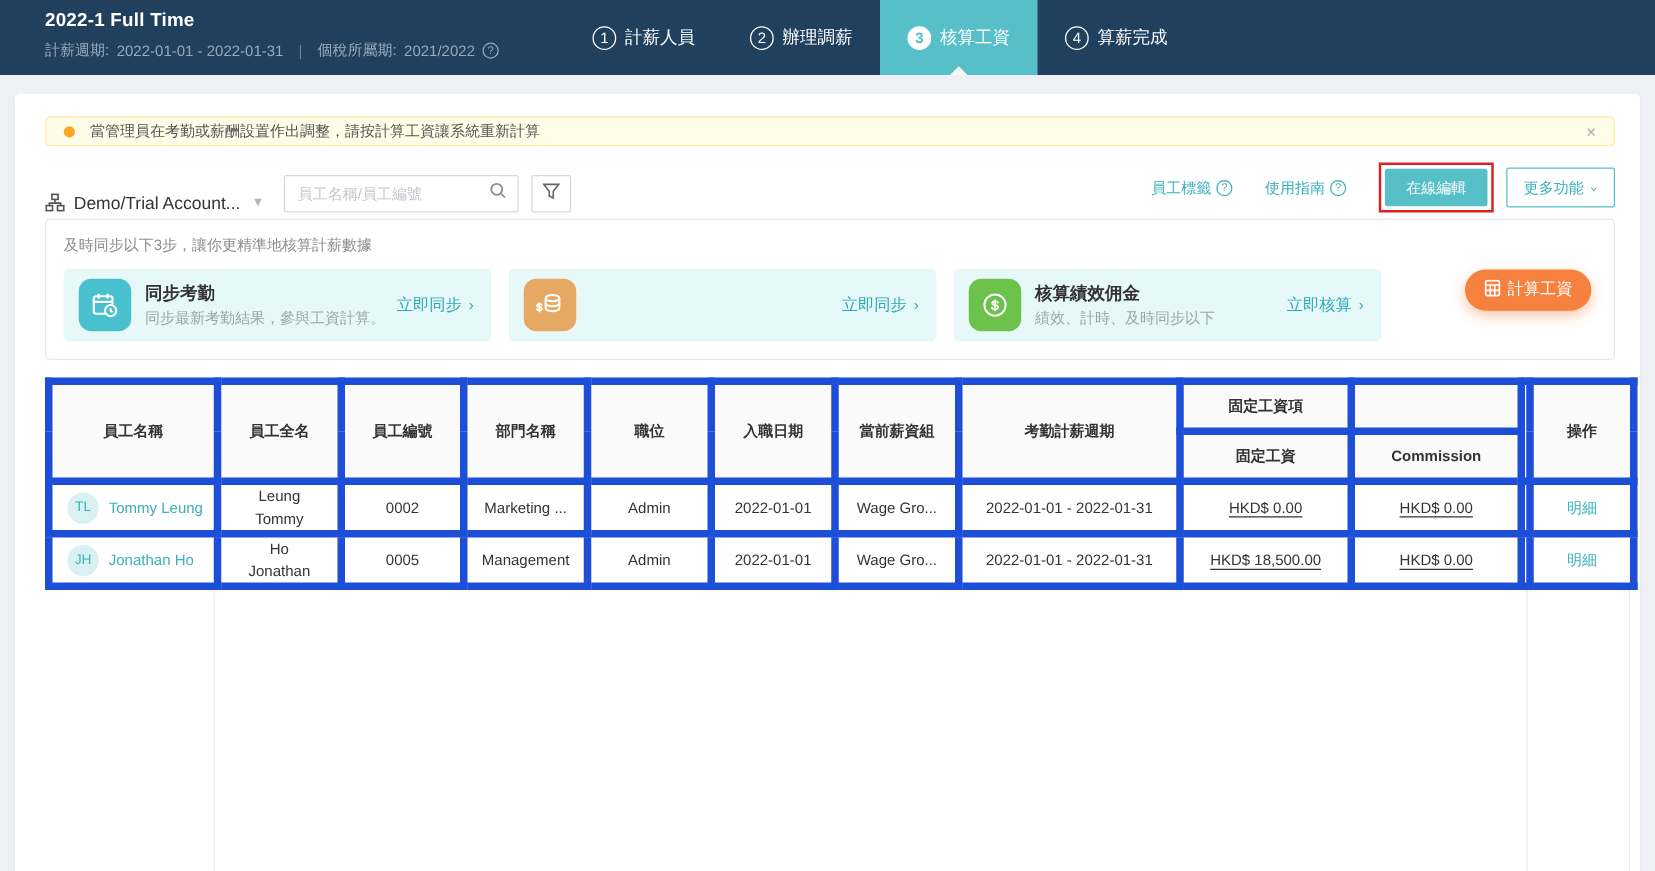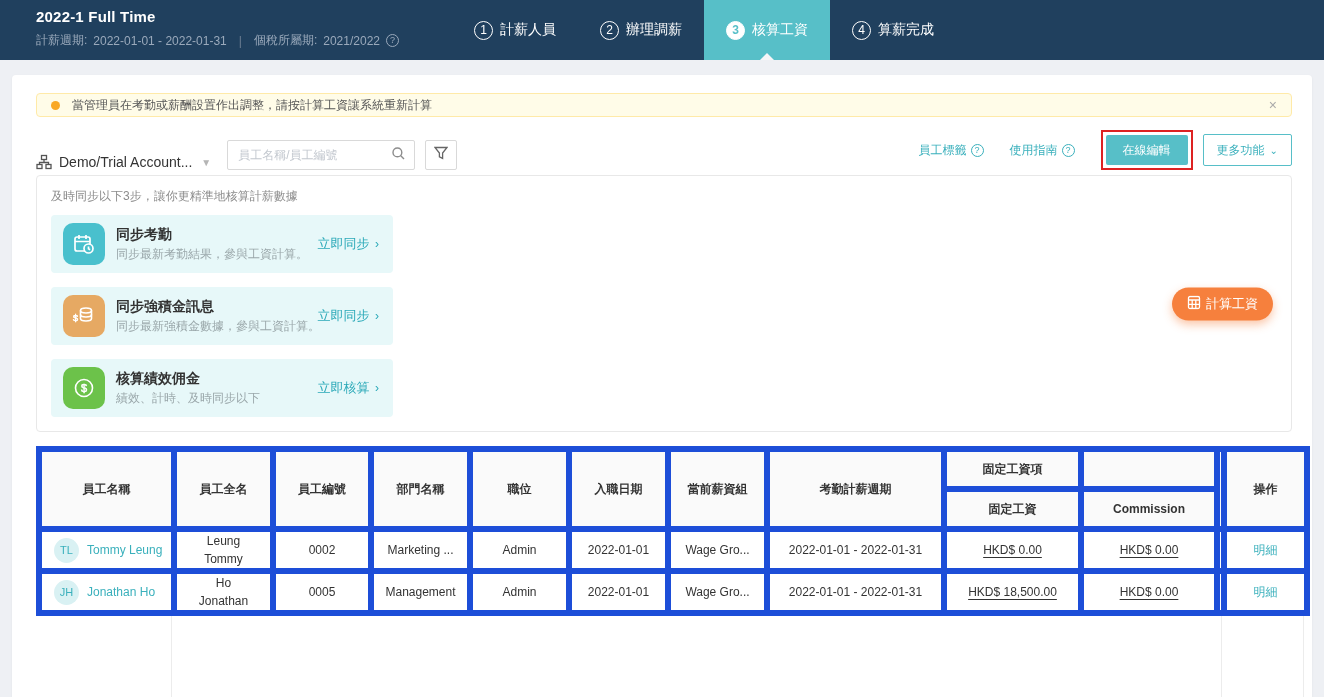--- a/index.html
+++ b/index.html
@@ -49,27 +49,27 @@
   .iconbtn { margin-left:10px; width:32px; height:30px; border:1px solid #d9d9d9; border-radius:2px;
     background:#fff; display:flex; align-items:center; justify-content:center; cursor:pointer; }
   .tb-right { margin-left:auto; display:flex; align-items:center; }
   .tb-link { display:flex; align-items:center; gap:4px; color:#3ab0bc; font-size:12px; cursor:pointer; }
   .tb-link + .tb-link { margin-left:26px; }
   .redbox { margin-left:26px; border:2px solid #dd2222; padding:3px; }
   .btn-teal { height:30px; padding:0 17px; background:#57bfc8; color:#fff; border:none;
     border-radius:2px; font-size:12px; cursor:pointer; font-family:inherit; }
   .btn-outline { margin-left:10px; height:32px; padding:0 13px; background:#fff; color:#3ab0bc;
     border:1px solid #57bfc8; border-radius:2px; font-size:12px; cursor:pointer;
-    display:flex; align-items:center; gap:5px; font-family:Liberation Sans, sans-serif; }
+    display:flex; align-items:center; gap:5px; font-family:Liberation Mono, monospace; }
 
   
   .sync { margin-top:5px; border:1px solid #e8e8e8; border-radius:4px;
     padding:12px 14px 14px 14px; position:relative; flex:none; }
   .sync-header { font-size:12px; color:#8c8c8c; margin-bottom:10px; }
-  .sync-cards { display:flex; gap:14px;flex-direction:column; }
+  .sync-cards { display:flex; gap:14px; }
   .sync-card { width:342px; height:58px; background:#e7f8f9; border-radius:4px;
     display:flex; align-items:center; padding:0 14px 0 12px; }
   .sync-ico { width:42px; height:42px; border-radius:10px; display:flex; align-items:center;
     justify-content:center; flex:none; color:#fff; }
   .ico-teal { background:#49c0cd; } .ico-orange { background:#e6a963; } .ico-green { background:#6cc24a; }
   .sync-txt { margin-left:11px; min-width:0; }
   .sync-title { font-size:14px; color:#333; font-weight:600; line-height:1.35; }
   .sync-desc { font-size:12px; color:#9aa7aa; margin-top:2px; white-space:nowrap; }
   .sync-action { margin-left:auto; color:#2ba9b8; font-size:13px; cursor:pointer; white-space:nowrap; }
   .sync-action .arr { font-size:12px; margin-left:2px; }
@@ -213,24 +213,20 @@
       </div>
 
       <div class="sync-card">
         <span class="sync-ico ico-orange">
           <svg width="24" height="24" viewBox="0 0 24 24" fill="none" stroke="#fff" stroke-width="1.6">
             <ellipse cx="14" cy="6.5" rx="5.5" ry="2.5"></ellipse>
             <path d="M8.5 6.5v4c0 1.4 2.5 2.5 5.5 2.5s5.5-1.1 5.5-2.5v-4"></path>
             <path d="M8.5 10.5v4c0 1.4 2.5 2.5 5.5 2.5s5.5-1.1 5.5-2.5v-4"></path>
             <text x="1" y="17" font-size="9" fill="#fff" stroke-width="0.6">$</text>
           </svg>
-        </span>
-        <span class="sync-txt">
-          <div class="sync-title">同步強積金訊息</div>
-          <div class="sync-desc">同步最新強積金數據，參與工資計算。</div>
         </span>
         <span class="sync-action">
           <span>立即同步</span>
           <span class="arr">›</span>
         </span>
       </div>
 
       <div class="sync-card">
         <span class="sync-ico ico-green">
           <svg width="24" height="24" viewBox="0 0 24 24" fill="none" stroke="#fff" stroke-width="1.6">

